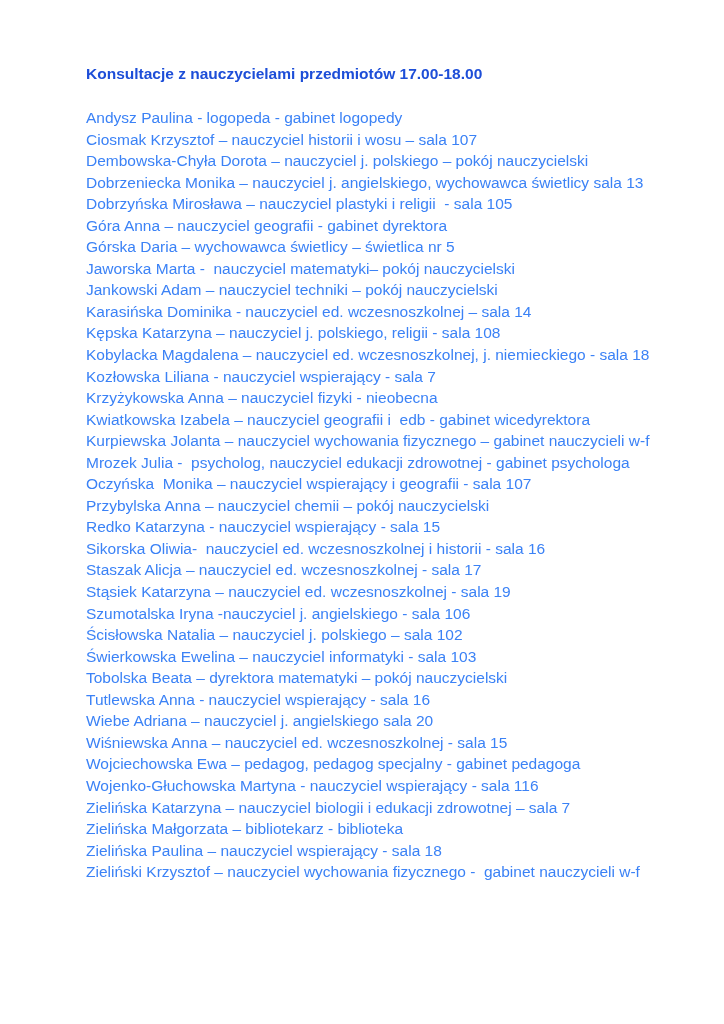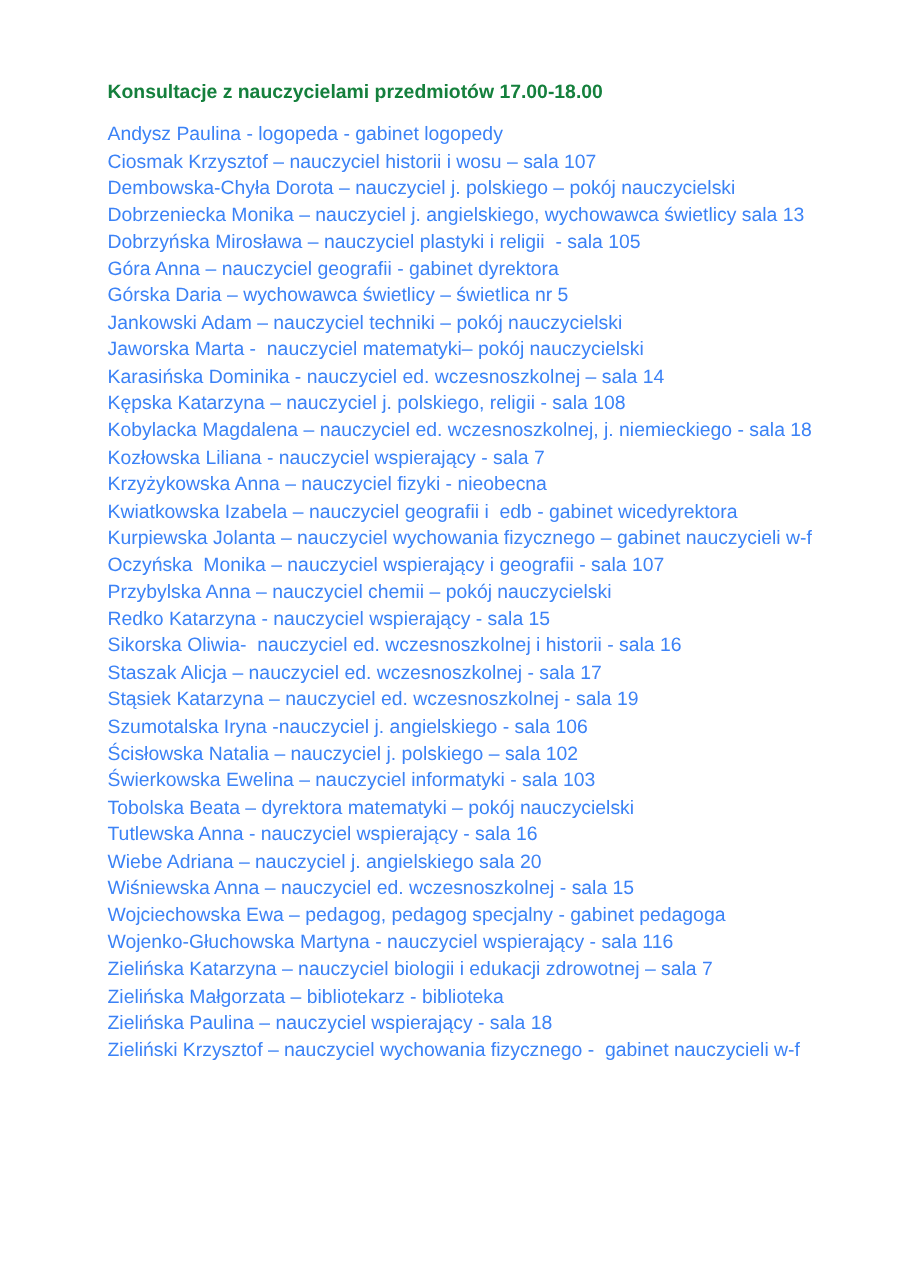--- a/index.html
+++ b/index.html
@@ -14,22 +14,22 @@
     box-sizing: border-box;
     background: #ffffff;
     padding: 64px 40px 0 86px;
     overflow: hidden;
   }
   .title {
     font-family: "Liberation Sans", sans-serif;
     font-weight: 700;
     font-size: 15.5px;
     line-height: 19px;
-    color: #15803d;
-    margin: 0 0 14px 0;
+    color: #1d4ed8;
+    margin: 0 0 24px 0;
   }
   .list {
     font-family: Liberation Sans, sans-serif;
     font-size: 15.5px;
     line-height: 21.55px;
     color: #3b82f6;
   }
   .line {
     white-space: pre-wrap;
   }
@@ -40,29 +40,30 @@
 <div class="page">
   <h1 class="title">Konsultacje z nauczycielami przedmiotów 17.00-18.00</h1>
   <div class="list" id="entry-list">
       <div class="line">Andysz Paulina - logopeda - gabinet logopedy</div>
       <div class="line">Ciosmak Krzysztof – nauczyciel historii i wosu – sala 107</div>
       <div class="line">Dembowska-Chyła Dorota – nauczyciel j. polskiego – pokój nauczycielski</div>
       <div class="line">Dobrzeniecka Monika – nauczyciel j. angielskiego, wychowawca świetlicy sala 13</div>
       <div class="line">Dobrzyńska Mirosława – nauczyciel plastyki i religii  - sala 105</div>
       <div class="line">Góra Anna – nauczyciel geografii - gabinet dyrektora</div>
       <div class="line">Górska Daria – wychowawca świetlicy – świetlica nr 5</div>
+      <div class="line">Jaworska Marta -  nauczyciel matematyki– pokój nauczycielski</div>
       <div class="line">Jankowski Adam – nauczyciel techniki – pokój nauczycielski</div>
-      <div class="line">Jaworska Marta -  nauczyciel matematyki– pokój nauczycielski</div>
       <div class="line">Karasińska Dominika - nauczyciel ed. wczesnoszkolnej – sala 14</div>
       <div class="line">Kępska Katarzyna – nauczyciel j. polskiego, religii - sala 108</div>
       <div class="line">Kobylacka Magdalena – nauczyciel ed. wczesnoszkolnej, j. niemieckiego - sala 18</div>
       <div class="line">Kozłowska Liliana - nauczyciel wspierający - sala 7</div>
       <div class="line">Krzyżykowska Anna – nauczyciel fizyki - nieobecna</div>
       <div class="line">Kwiatkowska Izabela – nauczyciel geografii i  edb - gabinet wicedyrektora</div>
       <div class="line">Kurpiewska Jolanta – nauczyciel wychowania fizycznego – gabinet nauczycieli w-f</div>
+      <div class="line">Mrozek Julia -  psycholog, nauczyciel edukacji zdrowotnej - gabinet psychologa</div>
       <div class="line">Oczyńska  Monika – nauczyciel wspierający i geografii - sala 107</div>
       <div class="line">Przybylska Anna – nauczyciel chemii – pokój nauczycielski</div>
       <div class="line">Redko Katarzyna - nauczyciel wspierający - sala 15</div>
       <div class="line">Sikorska Oliwia-  nauczyciel ed. wczesnoszkolnej i historii - sala 16</div>
       <div class="line">Staszak Alicja – nauczyciel ed. wczesnoszkolnej - sala 17</div>
       <div class="line">Stąsiek Katarzyna – nauczyciel ed. wczesnoszkolnej - sala 19</div>
       <div class="line">Szumotalska Iryna -nauczyciel j. angielskiego - sala 106</div>
       <div class="line">Ścisłowska Natalia – nauczyciel j. polskiego – sala 102</div>
       <div class="line">Świerkowska Ewelina – nauczyciel informatyki - sala 103</div>
       <div class="line">Tobolska Beata – dyrektora matematyki – pokój nauczycielski</div>

